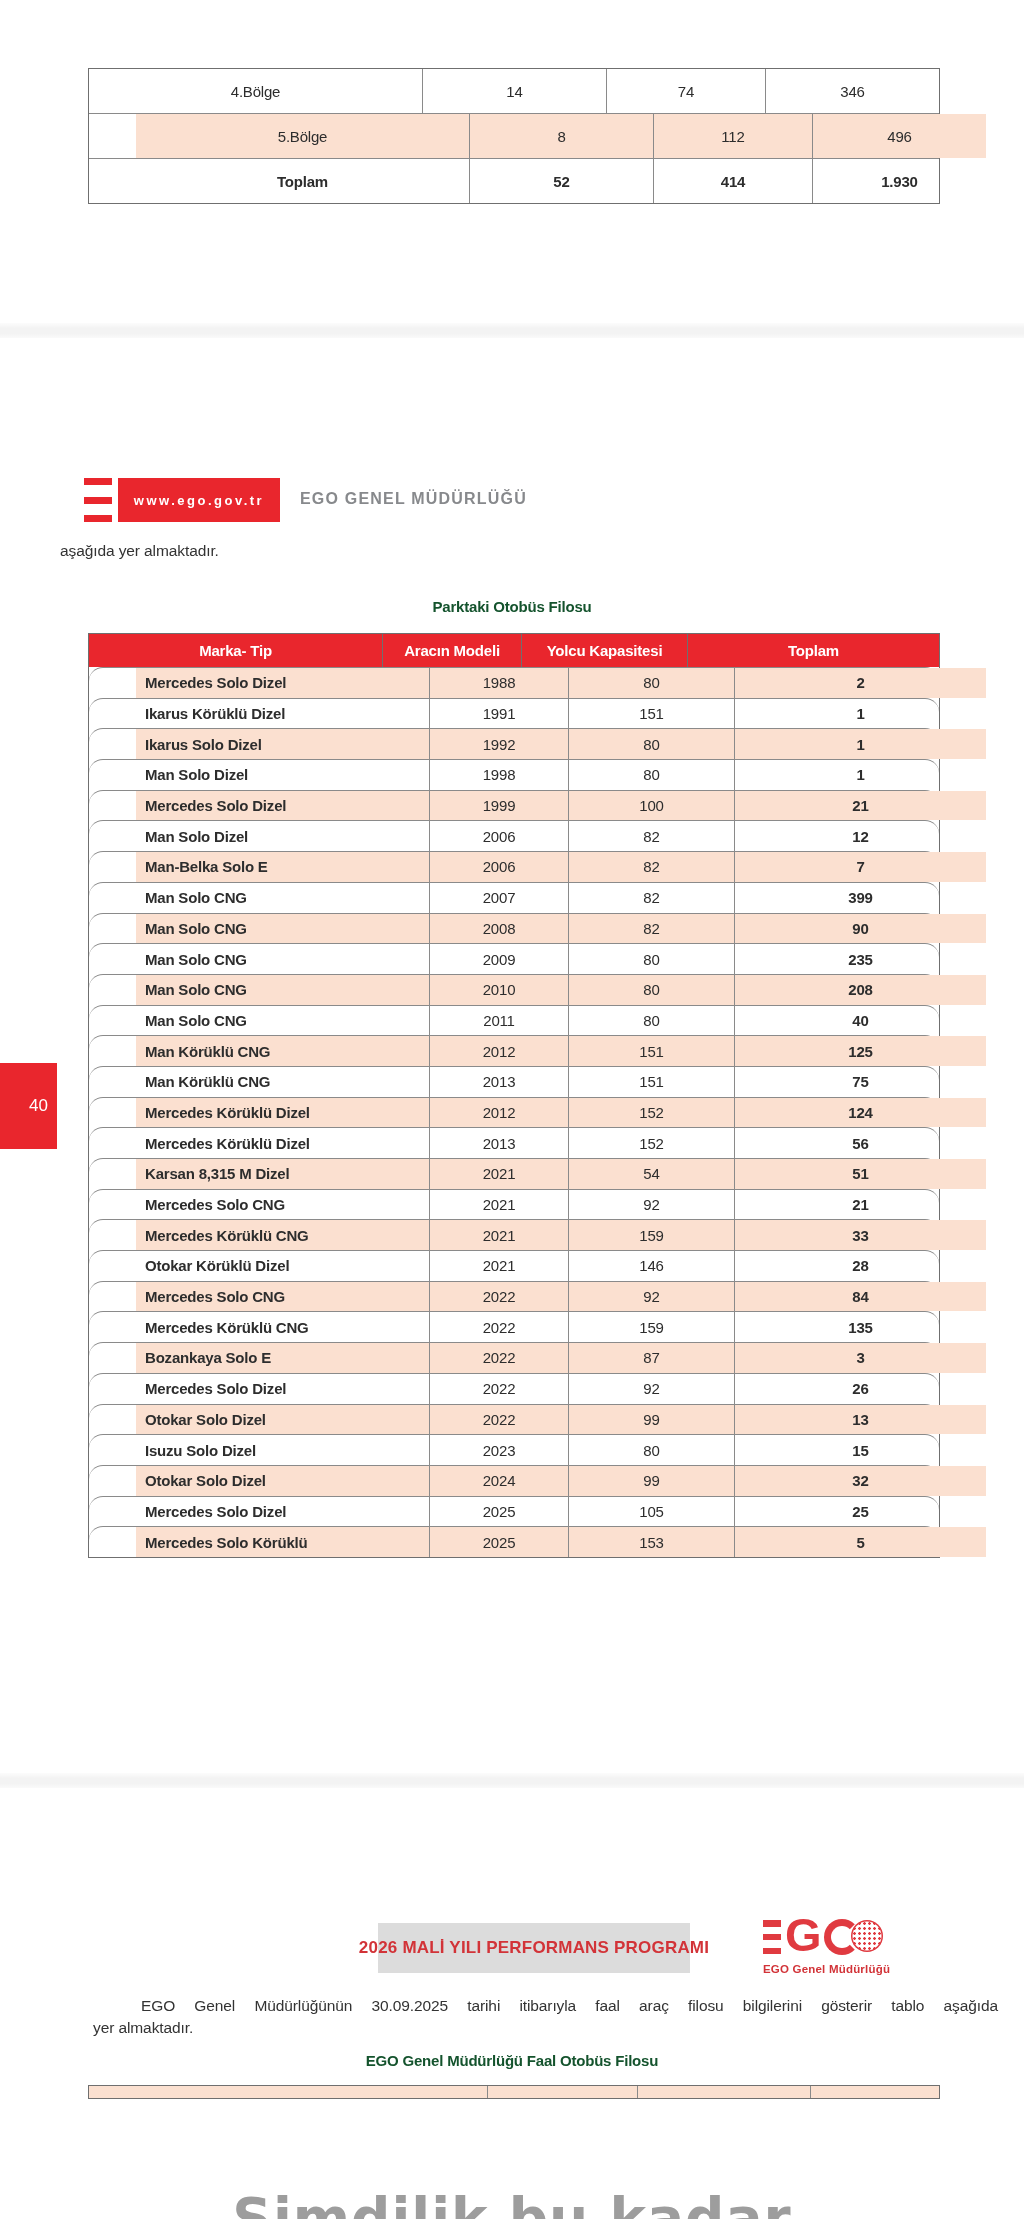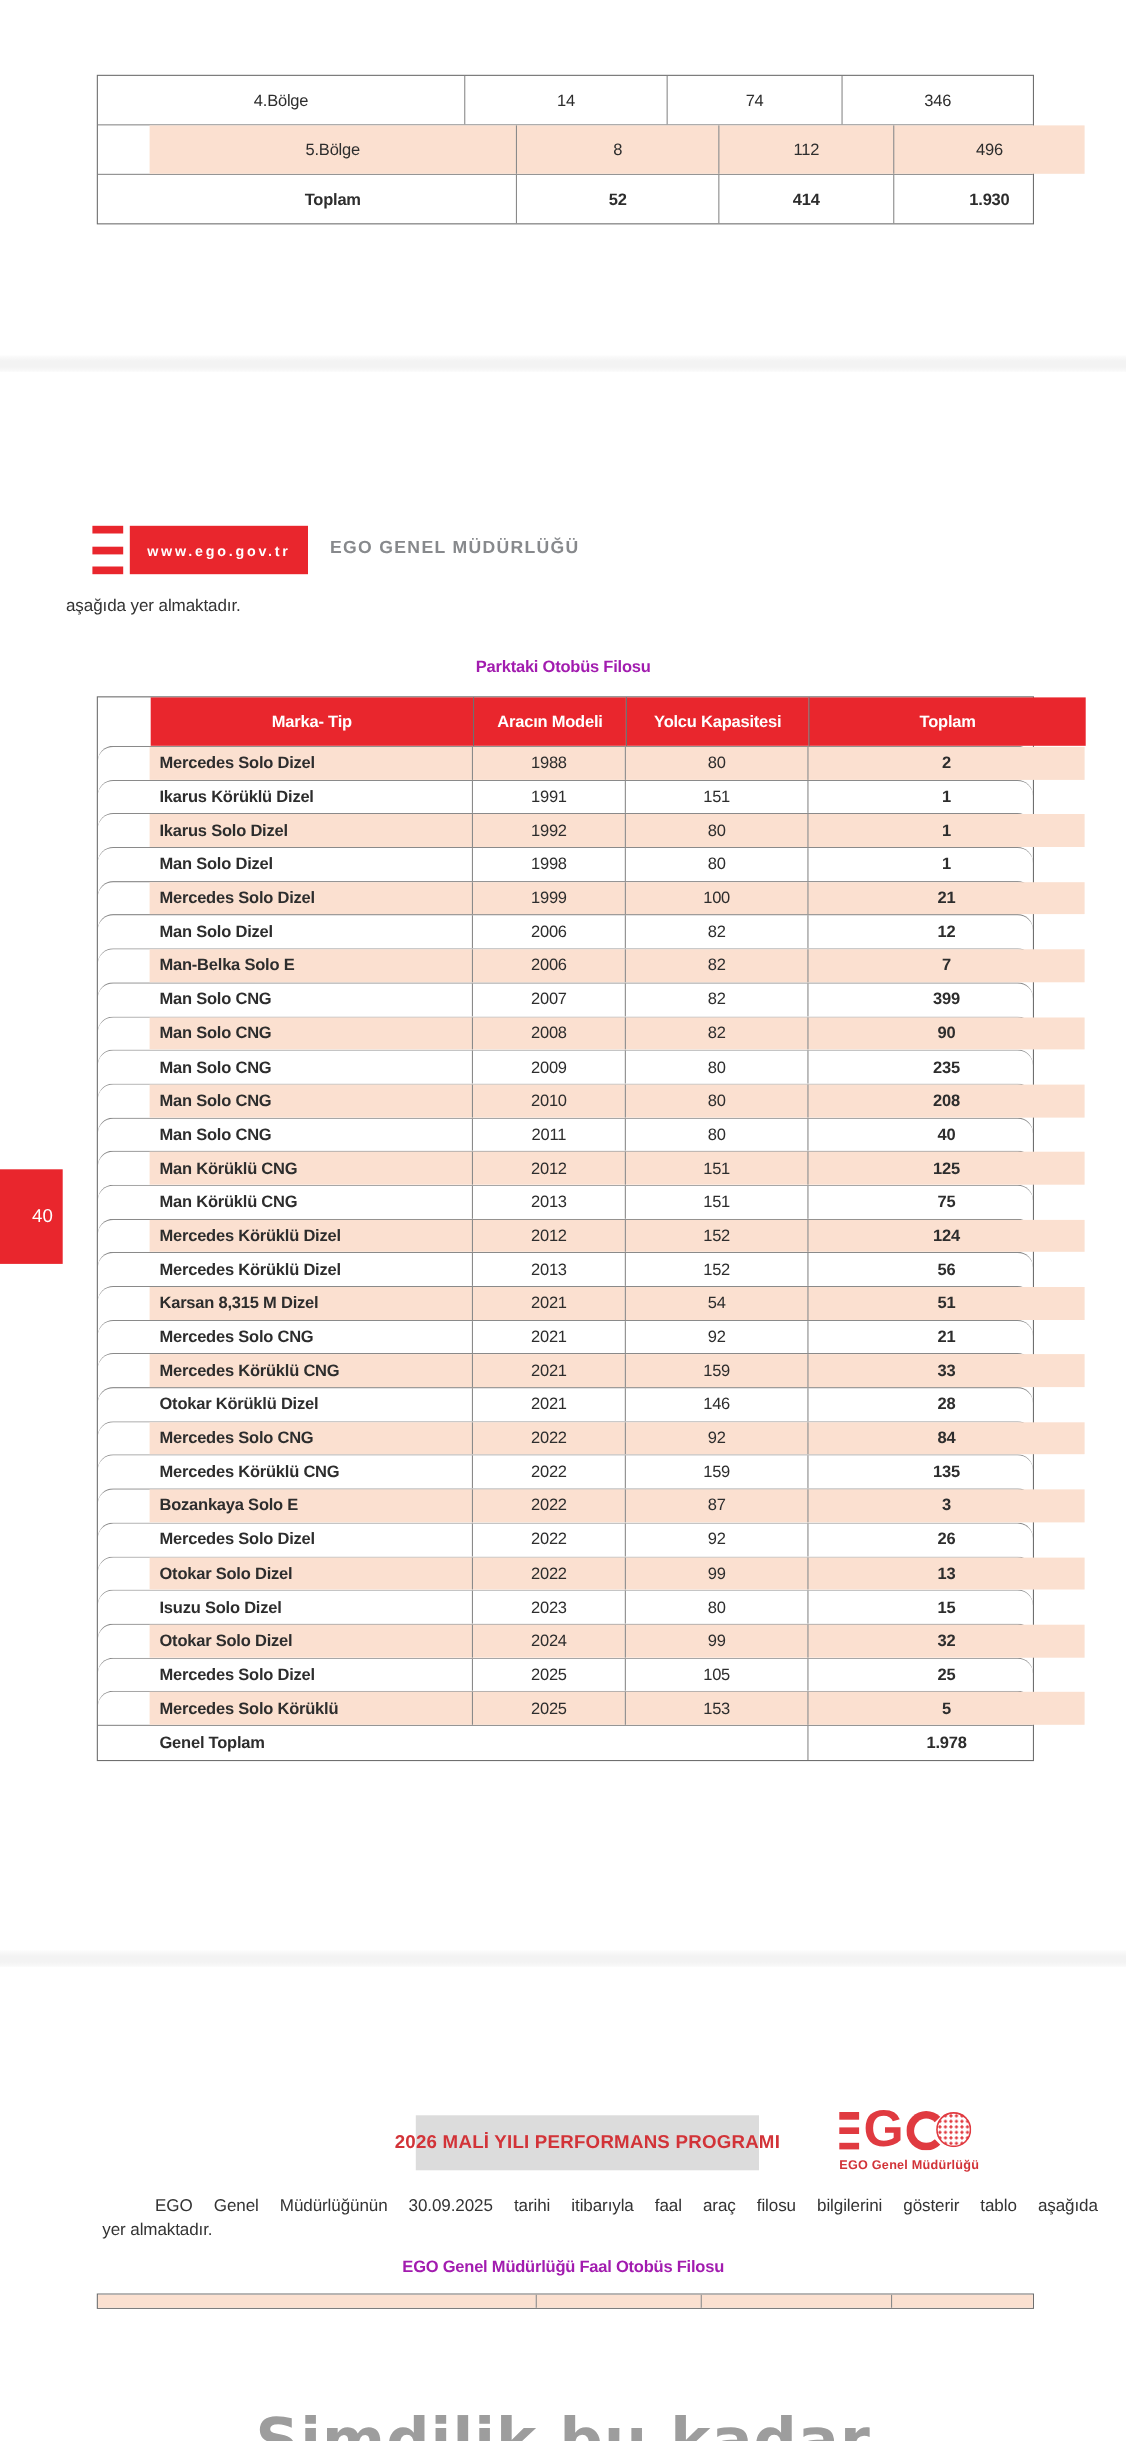--- a/index.html
+++ b/index.html
@@ -26,21 +26,21 @@
   }
   .tcell + .tcell{border-left:1px solid var(--border,#8a8a8a);}
   .pink .tcell{background:var(--pink,#fbe0d0);}
   .bold{font-weight:bold;}
   .left{justify-content:flex-start;padding-left:9px;}
 
   #top-table{top:68px;}
   #top-table .trow{grid-template-columns:333px 184px 159px 174px;height:44px;}
 
   #fleet-table{top:633px;}
-  #fleet-table .trow.hdr-row{grid-template-columns:293px 139px 166px 252px;height:44px;margin-left:48px;}
+  #fleet-table .trow.hdr-row{grid-template-columns:293px 139px 166px 252px;height:33px;}
   #fleet-table .trow.data-row{grid-template-columns:293px 139px 166px 252px;height:29.7px;border-radius:14px;}
   #fleet-table .trow.foot-row{grid-template-columns:598px 252px;height:31px;}
   .hdr-row .tcell{background:var(--red,#e9262d);color:#ffffff;font-weight:bold;border-left-color:var(--border_dark,#6f6f6f);}
 
   #partial-table{top:2085px;height:12px;overflow:hidden;}
   #partial-table .trow{grid-template-columns:398px 150px 173px 129px;height:14px;}
 
   
   #page-tab{
     position:absolute;left:0;top:1063px;width:57px;height:86px;
@@ -62,21 +62,21 @@
     position:absolute;left:300px;top:490px;
     font-size:16px;font-weight:bold;color:var(--logo_gray,#87898c);letter-spacing:1.2px;
   }
 
   
   .para{position:absolute;left:60px;width:905px;font-size:15.5px;line-height:22px;color:#333;letter-spacing:-0.1px;}
   .para .l1{text-align:justify;text-align-last:justify;text-indent:48px;}
   .para .l2{text-align:left;}
   #intro-2{top:540px;}
   #intro-3{top:1995px;margin-left:33px;}
-  .tbl-title{position:absolute;left:0;width:1024px;text-align:center;font-size:15px;font-weight:bold;color:#a21caf;letter-spacing:-0.2px;}
+  .tbl-title{position:absolute;left:0;width:1024px;text-align:center;font-size:15px;font-weight:bold;color:#14532d;letter-spacing:-0.2px;}
   #title-2{top:598px;}
   #title-3{top:2052px;}
 
   
   #program-bar{
     position:absolute;left:378px;top:1923px;width:312px;height:50px;
     background:var(--bar_gray,#dcdcdc);display:flex;align-items:center;justify-content:center;
   }
   #program-bar span{color:var(--title_red,#d23338);font-size:17px;font-weight:bold;letter-spacing:0.2px;white-space:nowrap;}
 
@@ -324,24 +324,20 @@
       <span class="tcell bold left">Mercedes Solo Dizel</span>
       <span class="tcell">2025</span>
       <span class="tcell">105</span>
       <span class="tcell bold">25</span>
     </div>
     <div class="trow data-row pink">
       <span class="tcell bold left">Mercedes Solo Körüklü</span>
       <span class="tcell">2025</span>
       <span class="tcell">153</span>
       <span class="tcell bold">5</span>
-    </div>
-    <div class="trow foot-row">
-      <span class="tcell bold left">Genel Toplam</span>
-      <span class="tcell bold">1.978</span>
     </div>
   </div>
 
 <div id="page-tab">40</div>
 
 <div class="sep-band" id="band-2"></div>
 
 <div id="program-bar">
   <span>2026 MALİ YILI PERFORMANS PROGRAMI</span>
 </div>

